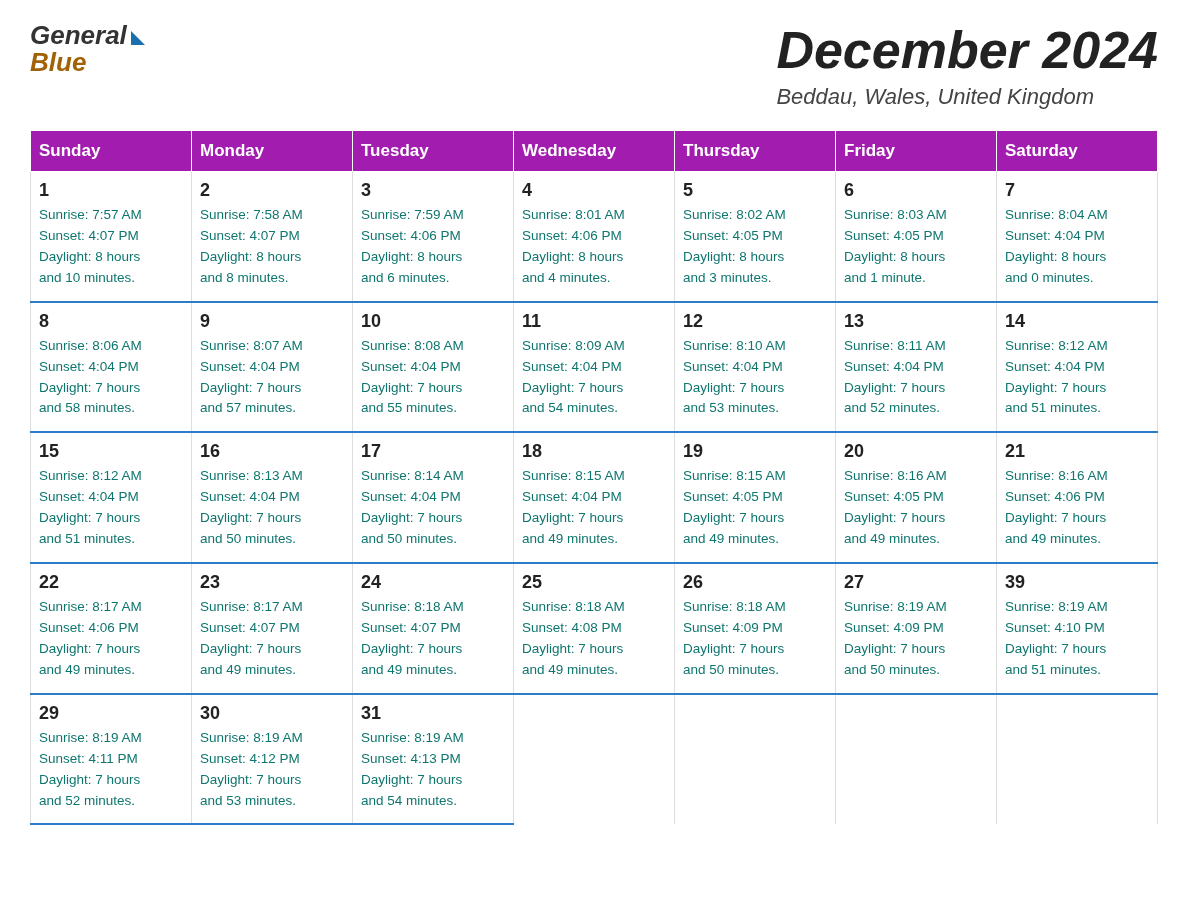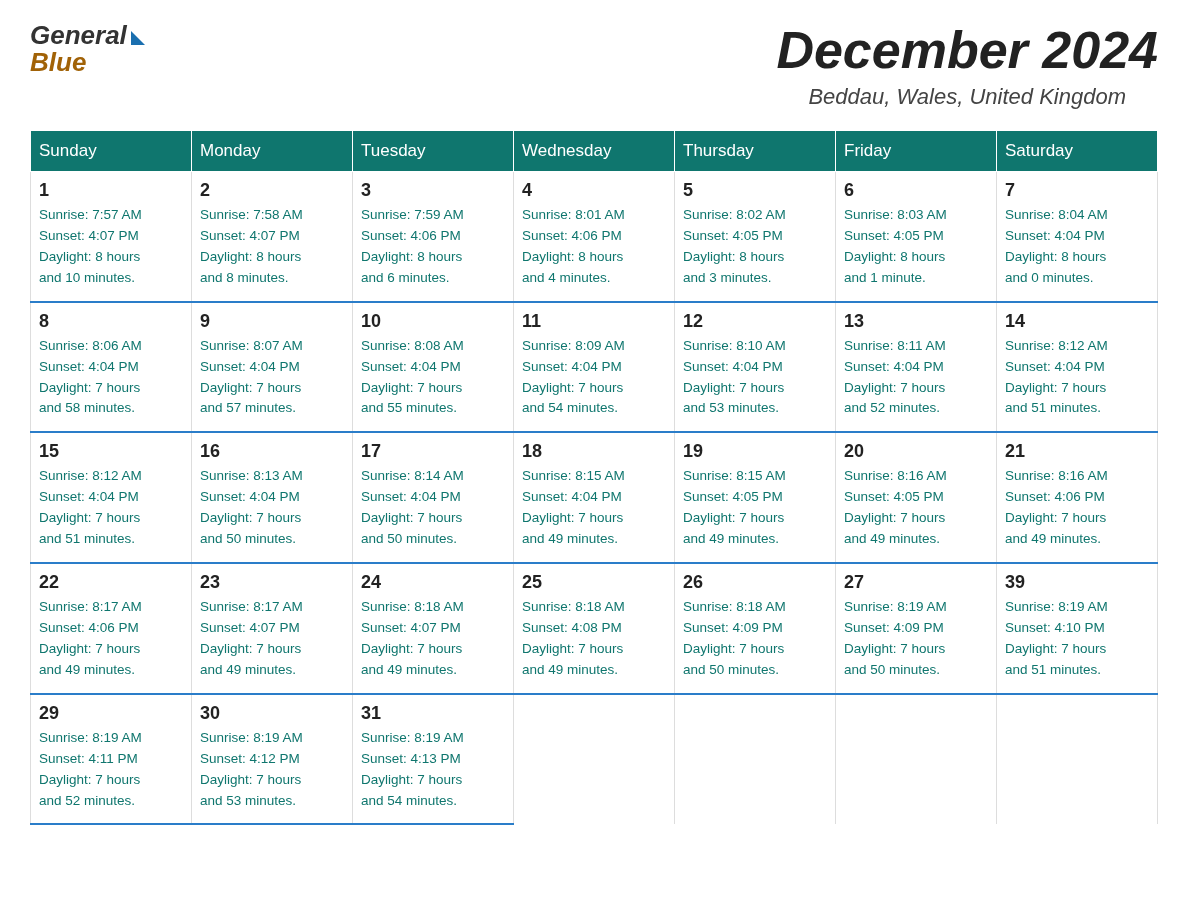--- a/index.html
+++ b/index.html
@@ -40,42 +40,42 @@
       margin-left: 4px;
       margin-top: 4px;
     }
     .logo-blue {
       font-size: 26px;
       font-weight: bold;
       color: #a16207;
       margin-top: -4px;
     }
     .title-section {
-      text-align: center;
+      text-align: left;
       margin-left: 25px;
     }
     .month-title {
       font-size: 52px;
       font-weight: bold;
       color: #222;
     }
     .location-title {
       font-size: 22px;
       color: #444;
       margin-top: 4px;
     }
     .calendar {
       width: 100%;
       border-collapse: collapse;
     }
     .calendar thead tr th {
-      background-color: #0f766e;
+      background-color: #a21caf;
       color: #fff;
       font-size: 17px;
-      font-weight: normal;
+      font-weight: bold;
       padding: 10px 8px;
       text-align: left;
       border: 1px solid #fff;
     }
     .calendar tbody tr td {
       vertical-align: top;
       padding: 8px 8px 12px 8px;
       border-bottom: 2px solid #2a7dc9;
       border-left: 1px solid #ddd;
       border-right: 1px solid #ddd;

